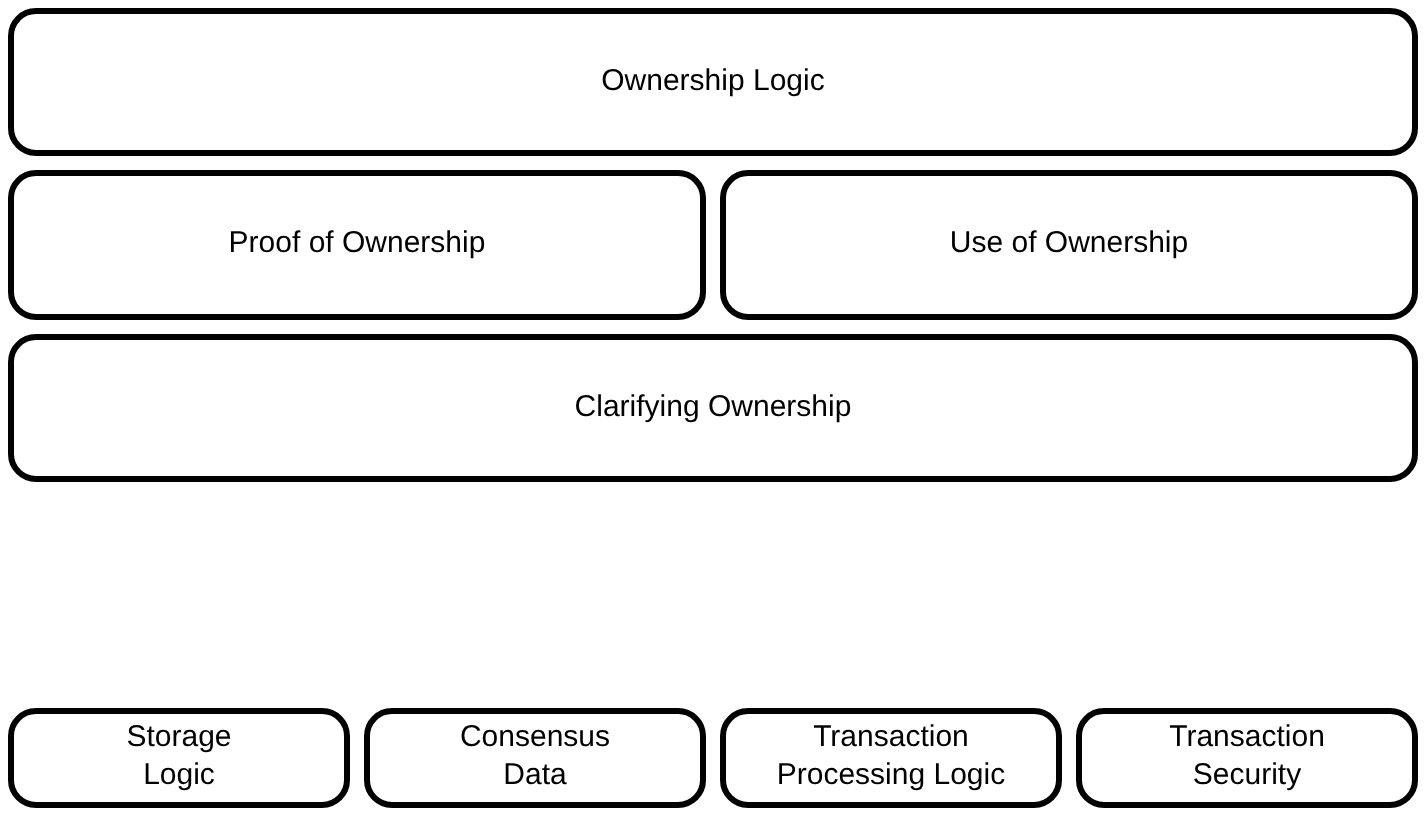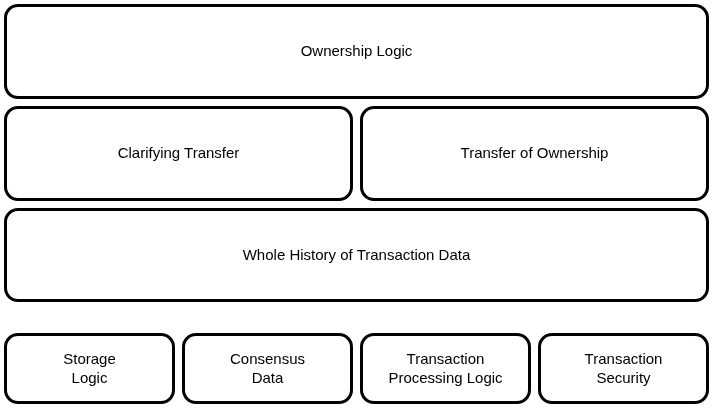--- a/index.html
+++ b/index.html
@@ -51,28 +51,30 @@
 </style>
 </head>
 <body>
 
 <div id="diagram">
 
   <div class="row">
     <div class="box">Ownership Logic</div>
   </div>
 
-
   <div class="row">
-    <div class="box">Clarifying Transfer</div>
-    <div class="box">Transfer of Ownership</div>
+    <div class="box">Proof of Ownership</div>
+    <div class="box">Use of Ownership</div>
   </div>
 
   <div class="row">
-    <div class="box">Whole History of Transaction Data</div>
+    <div class="box">Clarifying Ownership</div>
+  </div>
+
+  <div class="row">
   </div>
 
   <div class="row">
     <div class="half">
       <div class="box">Storage
 Logic</div>
       <div class="box">Consensus
 Data</div>
     </div>
     <div class="half">

